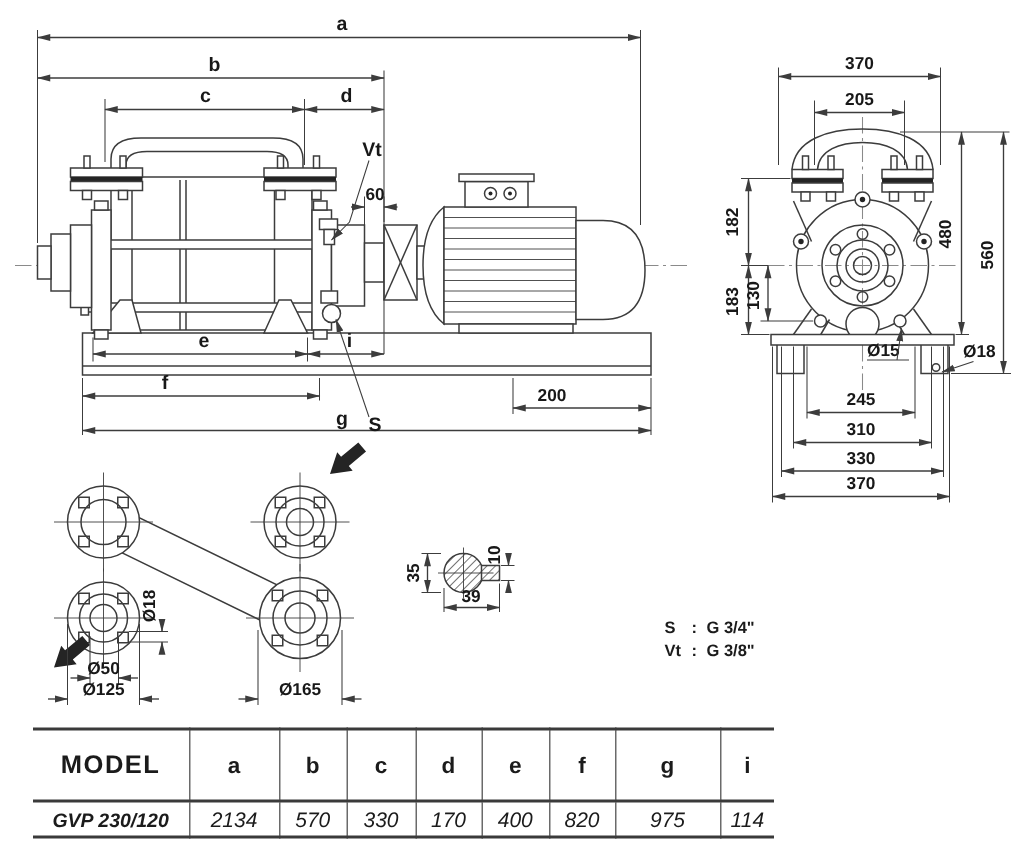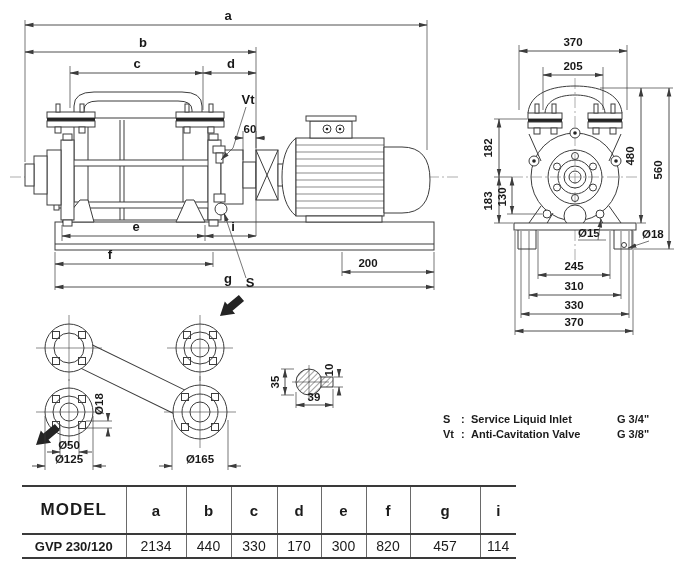--- a/index.html
+++ b/index.html
@@ -16,21 +16,21 @@
   text.num{font:bold 11.5px "Liberation Sans",sans-serif;fill:#181818;}
   text.let{font:bold 13px "Liberation Sans",sans-serif;fill:#181818;}
   .legend{position:absolute;left:443px;top:412px;color:#1b1b1b;
           font-weight:bold;font-size:11px;line-height:15px;}
   .legend .row{display:grid;grid-template-columns:18px 10px 146px auto;}
   .dim-table{position:absolute;left:22px;top:485px;width:494px;border-collapse:collapse;
              table-layout:fixed;text-align:center;color:#1b1b1b;}
   .dim-table th,.dim-table td{border-left:1px solid #6a6a6a;padding:0;font-weight:bold;}
   .dim-table th:first-child,.dim-table td:first-child{border-left:none;}
   .dim-table thead tr{height:48px;}
-  .dim-table tbody tr{height:24px;}
+  .dim-table tbody tr{height:24px;font-style:italic;}
   .dim-table{border-top:2px solid #3a3a3a;}
   .dim-table thead{border-bottom:2px solid #3a3a3a;}
   .dim-table tbody{border-bottom:2px solid #3a3a3a;}
   th.model{font-size:17px;letter-spacing:1px;}
   th.letter{font-size:15px;}
   td.model-name{font-size:13px;}
   td.val{font-size:14px;font-weight:normal;}
 </style>
 </head>
 <body>
@@ -411,27 +411,25 @@
       <line class="dim" x1="339" y1="395" x2="339" y2="387" marker-end="url(#ae)"></line>
       <text class="num" text-anchor="middle" transform="translate(333,370) rotate(-90)">10</text>
     </g>
   </g>
 </svg>
 
 <div class="legend">
   <div class="row">
     <span>S</span>
     <span>:</span>
-    <span>Service Liquid Inlet</span>
     <span>G 3/4"</span>
   </div>
   <div class="row">
     <span>Vt</span>
     <span>:</span>
-    <span>Anti-Cavitation Valve</span>
     <span>G 3/8"</span>
   </div>
 </div>
 
 <table class="dim-table">
   <colgroup>
     <col style="width:104px">
         <col style="width:60px">
         <col style="width:45px">
     <col style="width:46px">
@@ -451,24 +449,24 @@
       <th class="letter">e</th>
       <th class="letter">f</th>
       <th class="letter">g</th>
       <th class="letter">i</th>
     </tr>
   </thead>
   <tbody>
     <tr>
       <td class="model-name">GVP 230/120</td>
       <td class="val">2134</td>
-      <td class="val">440</td>
+      <td class="val">570</td>
       <td class="val">330</td>
       <td class="val">170</td>
-      <td class="val">300</td>
+      <td class="val">400</td>
       <td class="val">820</td>
-      <td class="val">457</td>
+      <td class="val">975</td>
       <td class="val">114</td>
     </tr>
   </tbody>
 </table>
 
 </div>
 
 </body></html>

